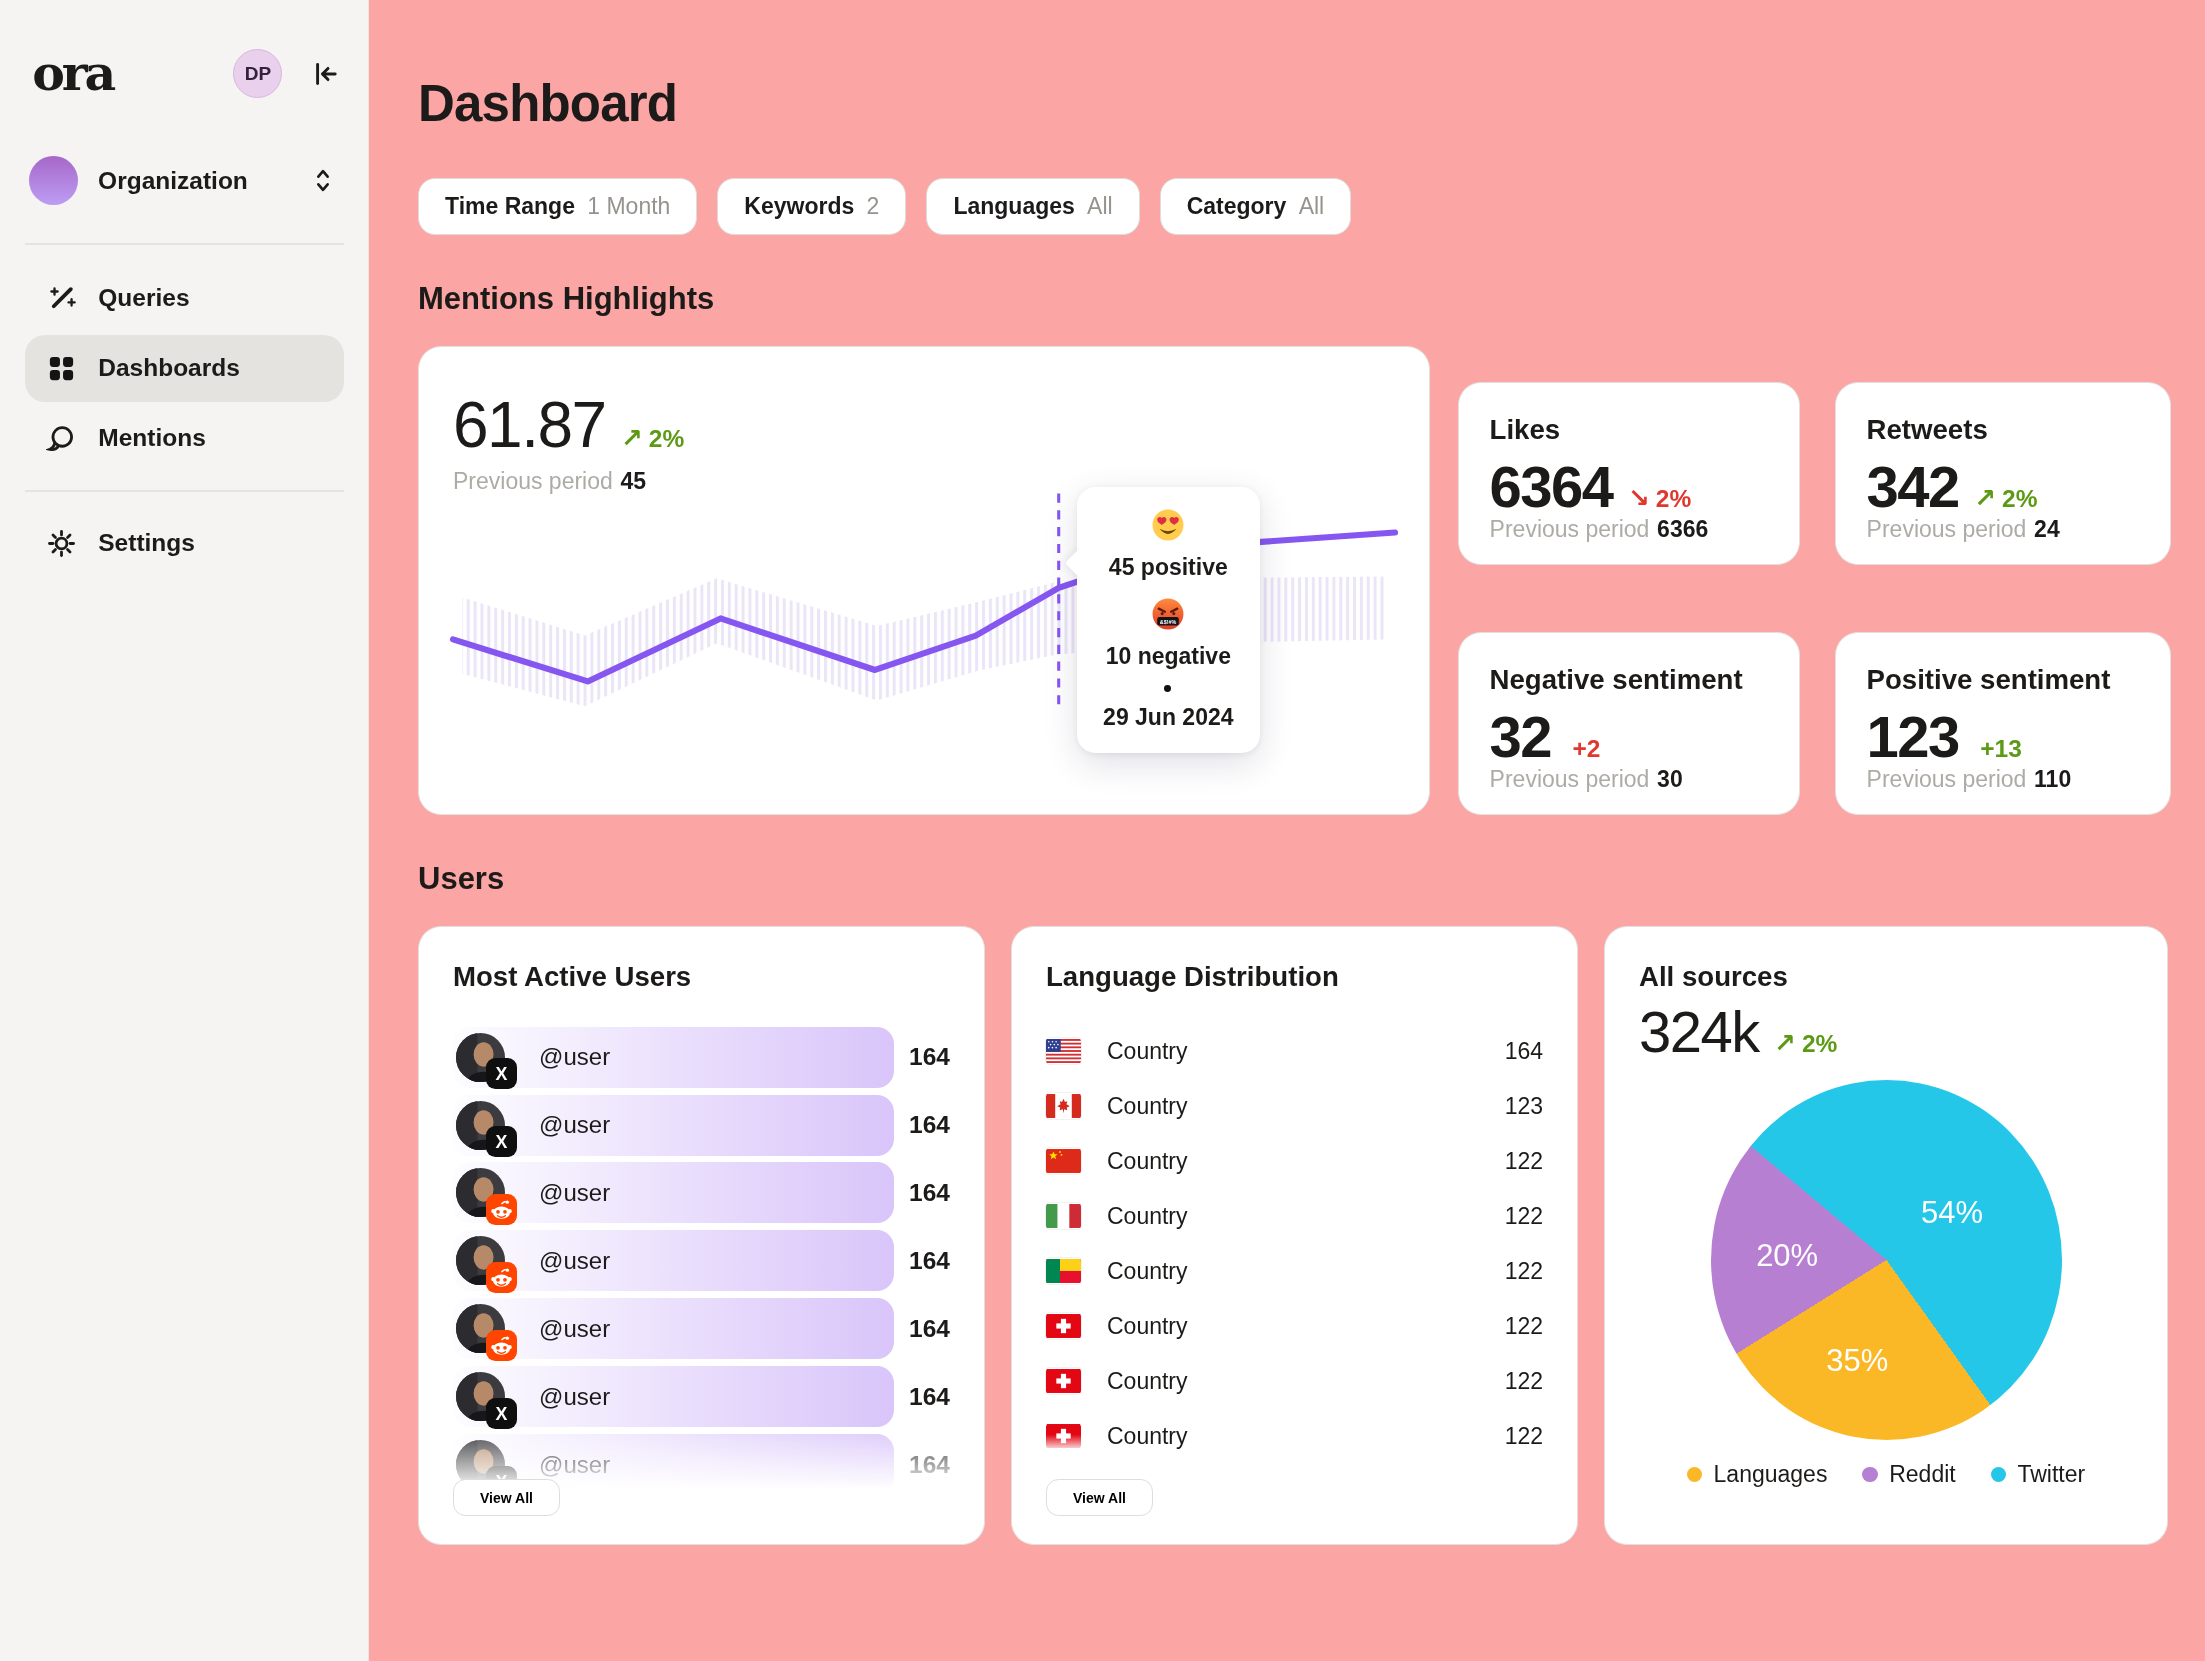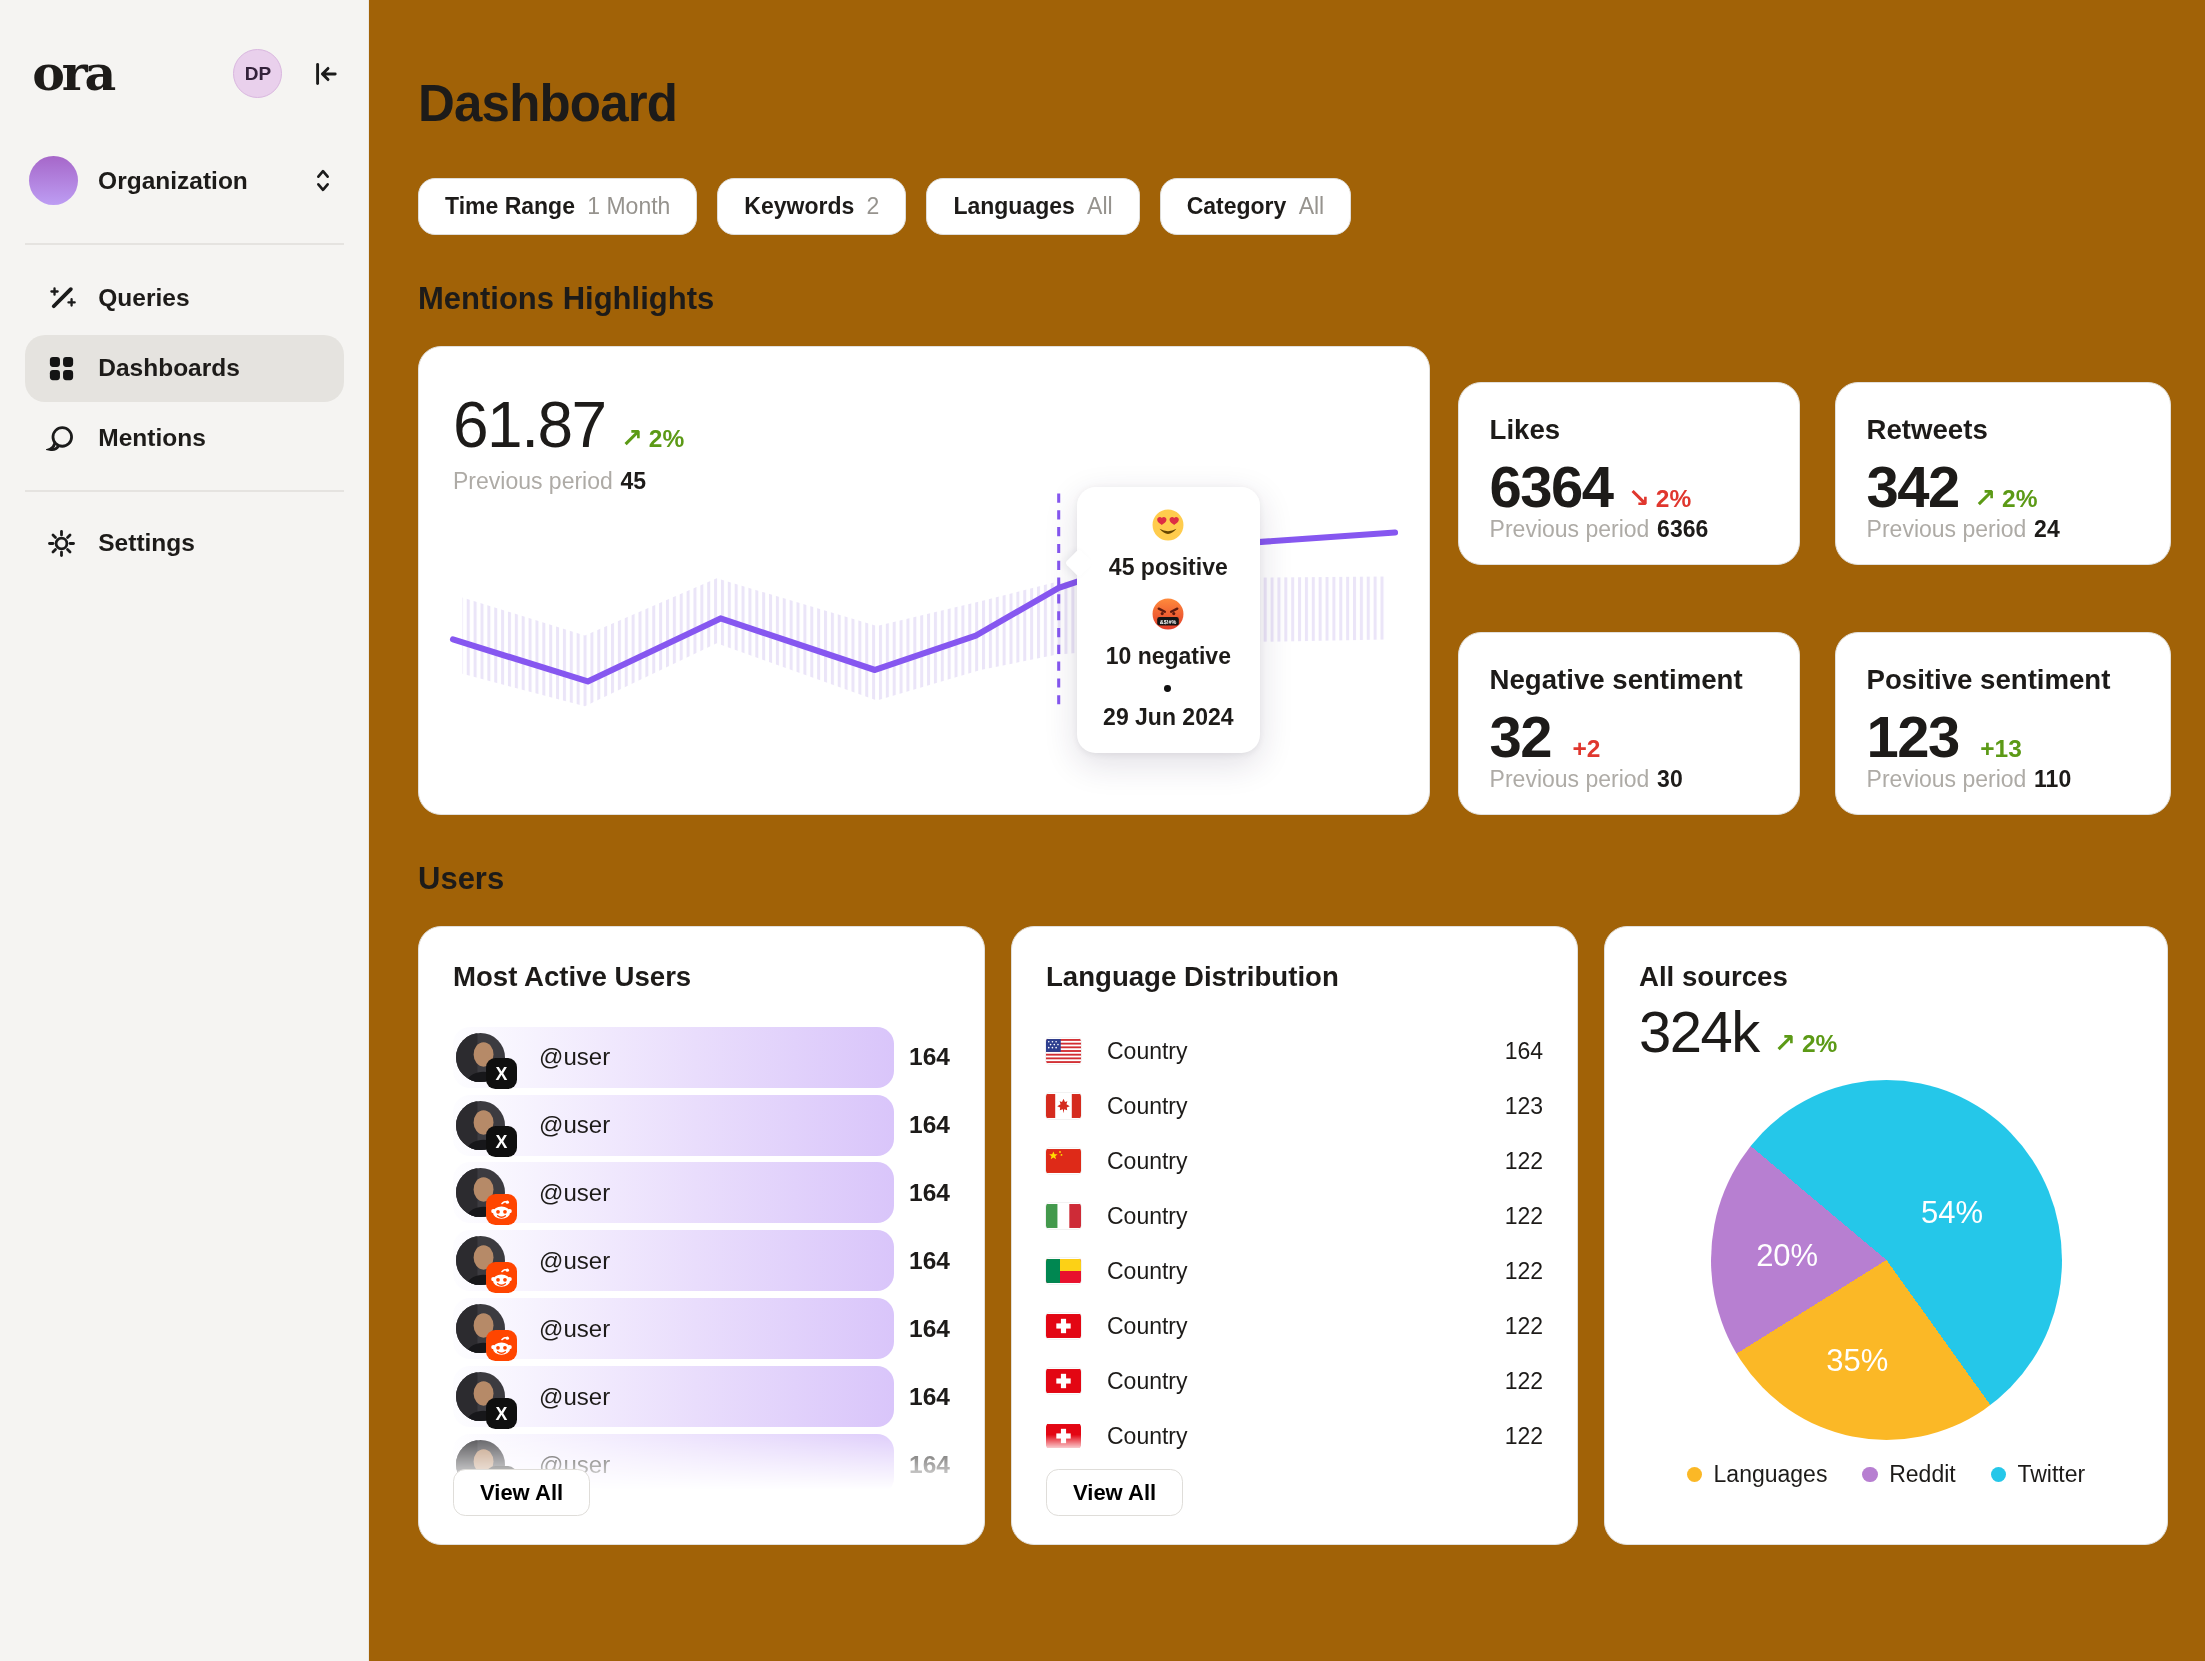--- a/index.html
+++ b/index.html
@@ -1,17 +1,17 @@
 <!DOCTYPE html>
 <html style="font-size:12.3px"><head>
 <meta charset="utf-8">
 <style>
   html,body{margin:0;padding:0;background:#fdfdfc;}
   *{box-sizing:border-box;}
-  #app{position:relative;width:2205px;height:1662px;background:#a16207;
+  #app{position:relative;width:2205px;height:1662px;background:#fca5a5;
        font-family:"Liberation Sans",sans-serif;color:#1d1b19;overflow:hidden;padding-left:44px;}
 
   
   .sidebar{position:absolute;left:0;top:0;bottom:0;width:369px;background:#f5f4f2;
            border-right:1.5px solid #eae8e5;padding:0 24.5px;}
   .side-top{display:flex;align-items:center;margin-top:49px;padding-left:7.7px;}
   .logo{font-family:"DejaVu Serif",serif;font-weight:800;font-size:49px;letter-spacing:-3.1px;line-height:1;}
   .avatar-dp{width:49px;height:49px;border-radius:50%;background:#e9d0ec;border:1.5px solid #d9b7df;
              display:flex;align-items:center;justify-content:center;font-size:19px;font-weight:700;color:#33223a;margin-left:auto;}
   .collapse-btn{margin-left:26px;margin-right:3.1px;width:32px;height:32px;cursor:pointer;}
@@ -76,22 +76,22 @@
             background:linear-gradient(90deg,#fdfdff 0%,#e9ddfc 55%,#d9c5fa 100%);}
   .uavatar{position:relative;width:49px;height:49px;margin-left:3.1px;flex:none;}
   .uavatar .pic{width:49px;height:49px;border-radius:50%;overflow:hidden;display:block;}
   .ubadge{position:absolute;right:-12.3px;bottom:-7.7px;width:31px;height:31px;}
   .ubadge svg{display:none;width:31px;height:31px;}
   .ubadge svg.show{display:block;}
   .uhandle{margin-left:34px;font-size:24px;font-weight:500;position:relative;z-index:1;}
   .uvalue{margin-left:auto;font-size:24.5px;font-weight:600;width:69px;text-align:right;}
   .user-row.faded{-webkit-mask-image:linear-gradient(180deg,rgba(0,0,0,.85),rgba(0,0,0,0) 92%);
                   mask-image:linear-gradient(180deg,rgba(0,0,0,.85),rgba(0,0,0,0) 92%);}
-  .view-all{position:absolute;left:34px;bottom:27.6px;height:47px;padding:0 26px;background:#fff;
-            border:1.5px solid #dfddd9;border-radius:12.3px;font-size:22px;font-weight:600;
+  .view-all{position:absolute;left:34px;bottom:27.6px;height:37px;padding:0 26px;background:#fff;
+            border:1.5px solid #dfddd9;border-radius:12.3px;font-size:14px;font-weight:600;
             display:flex;align-items:center;z-index:4;cursor:pointer;}
 
   .card-lang{width:567px;height:619px;padding:34px;position:relative;}
   .lang-list{margin-top:31px;}
   .lang-row{display:flex;align-items:center;height:55px;}
   .flag{width:35px;height:26px;border-radius:3.8px;overflow:hidden;box-shadow:0 0 0 0.8px rgba(0,0,0,.07);flex:none;}
   .flag svg{display:block;width:100%;height:100%;}
   .flag.fadeflag{-webkit-mask-image:linear-gradient(180deg,#000 45%,rgba(0,0,0,.15));
                  mask-image:linear-gradient(180deg,#000 45%,rgba(0,0,0,.15));}
   .lang-label{margin-left:26px;font-size:23px;font-weight:500;}

